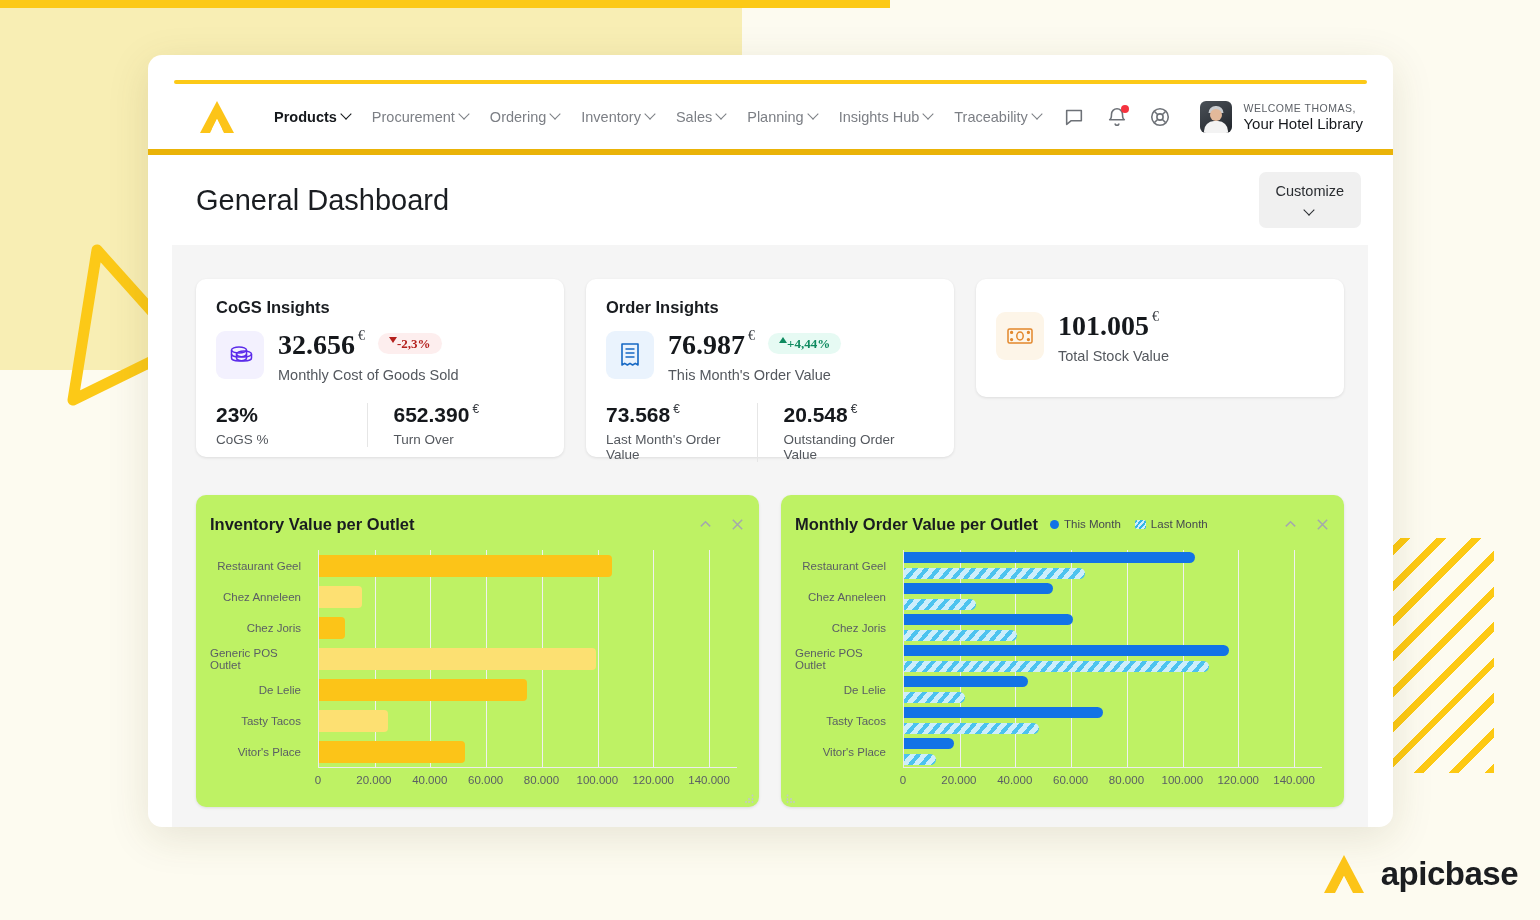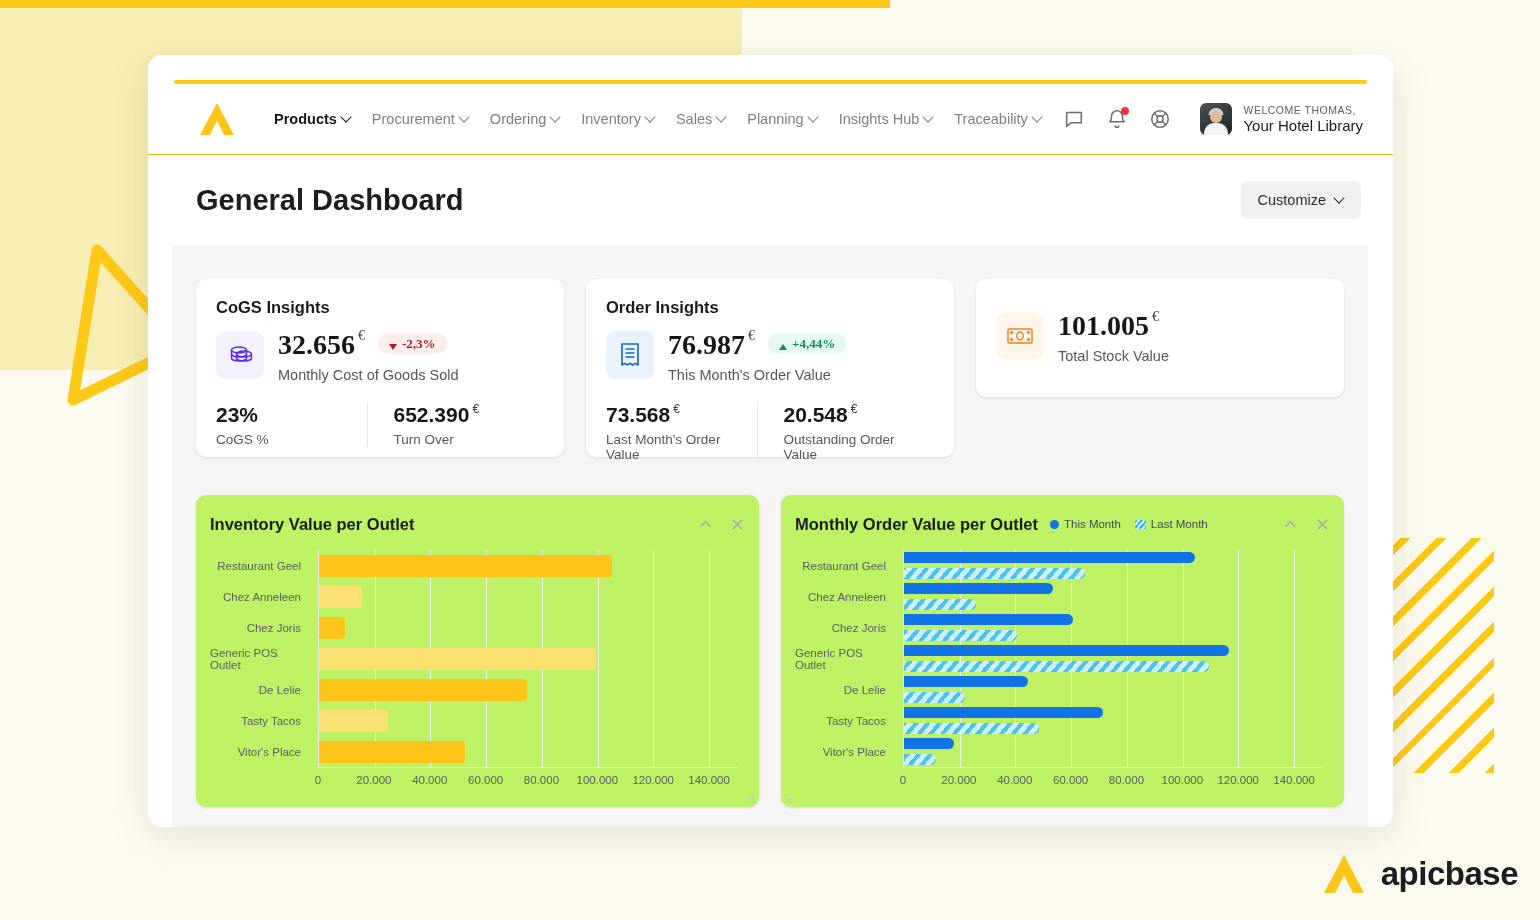--- a/index.html
+++ b/index.html
@@ -45,21 +45,21 @@
   }
   #app-accent-line {
     position: absolute; left: 174px; top: 80px; width: 1193px; height: 4px;
     background: #fcc917; border-radius: 2px; z-index: 5;
   }
 
   
   #app-header {
     position: absolute; left: 148px; top: 84px;
     width: 1245px; height: 71px;
-    border-bottom: 1px solid #eab308;
+    border-bottom: 6px solid #eab308;
     display: flex; align-items: center;
     z-index: 4;
   }
   #brand-logo { margin-left: 48px; width: 42px; height: 36px; }
   #main-nav { display: flex; align-items: center; margin-left: 36px; gap: 21px; }
   .nav-item {
     display: flex; align-items: center; gap: 5px;
     font-size: 14.5px; color: #7c7f85; white-space: nowrap; cursor: pointer;
   }
   .nav-item.active { color: #15181c; font-weight: bold; }
@@ -97,26 +97,26 @@
     width:24px; height:12px; border-radius:10px 10px 0 0; background:#f3f3f3;
   }
   #welcome-line { font-size: 10.5px; letter-spacing: .5px; color: #5d6views; color:#5c6066; }
   #welcome-sub { font-size: 15px; color: #16191d; margin-top: 1px; }
 
   
   #page-title-row {
     position: absolute; left: 148px; top: 155px; width: 1245px; height: 90px;
     display: flex; align-items: center; z-index: 3;
   }
-  #page-title { margin-left: 48px; font-size: 29px; color: #1a1d21; font-weight: bold; }
+  #page-title { margin-left: 48px; font-size: 29px; color: #1a1d21; font-weight: normal; }
   #customize-button {
     margin-left: auto; margin-right: 32px;
     display: flex; align-items: center; gap: 9px;
     background: #f0f0f0; border-radius: 7px;
-    padding: 11px 17px; font-size: 14.5px; color: #2a2d31; cursor: pointer;
+    padding: 11px 17px; font-size: 14.5px; color: #2a2d31; cursor: pointer; flex-direction: column;
   }
 
   
   #content-area {
     position: absolute; left: 172px; top: 245px;
     width: 1196px; height: 582px;
     background: #f5f5f5;
     z-index: 2;
   }
 
@@ -138,21 +138,21 @@
     width: 48px; height: 48px; border-radius: 9px; flex: none;
     display: flex; align-items: center; justify-content: center;
   }
   .kpi-icon.purple { background: #f3f1fe; color: #5b2bea; }
   .kpi-icon.blue   { background: #eaf3fd; color: #1668c4; }
   .kpi-icon.orange { background: #fdf5e8; color: #e2862a; }
   .kpi-big { font-size: 28px; font-weight: bold; color: #15181c; line-height: 1; display:flex; align-items:flex-start;font-family:Liberation Serif, serif; }
   .cur { font-size: 14px; font-weight: normal; color: #3b3f45; margin-left: 3px; position: relative; top: -2px; }
   .kpi-sub { font-size: 14.5px; color: #54585e; margin-top: 8px; }
   .badge {
-    display: inline-flex; align-items: flex-end; gap: 5px;
+    display: inline-flex; align-items: flex-start; 
     border-radius: 12px; padding: 4px 11px; font-size: 13px; font-weight: bold;
     margin-left: 13px; position: relative; top: 2px;
   }
   .badge.down { background: #fdeeee; color: #b4201d; }
   .badge.up   { background: #e6faf3; color: #0e8a5f; }
   .tri-down { width:0;height:0;border-left:4.5px solid transparent;border-right:4.5px solid transparent;border-top:6px solid #b4201d; }
   .tri-up   { width:0;height:0;border-left:4.5px solid transparent;border-right:4.5px solid transparent;border-bottom:6px solid #0e8a5f; }
   .kpi-footer { display: flex; margin-top: 20px; }
   .kpi-cell { flex: 1; padding-right: 10px; }
   .kpi-cell + .kpi-cell { border-left: 1px solid #e6e6e6; padding-left: 26px; }

